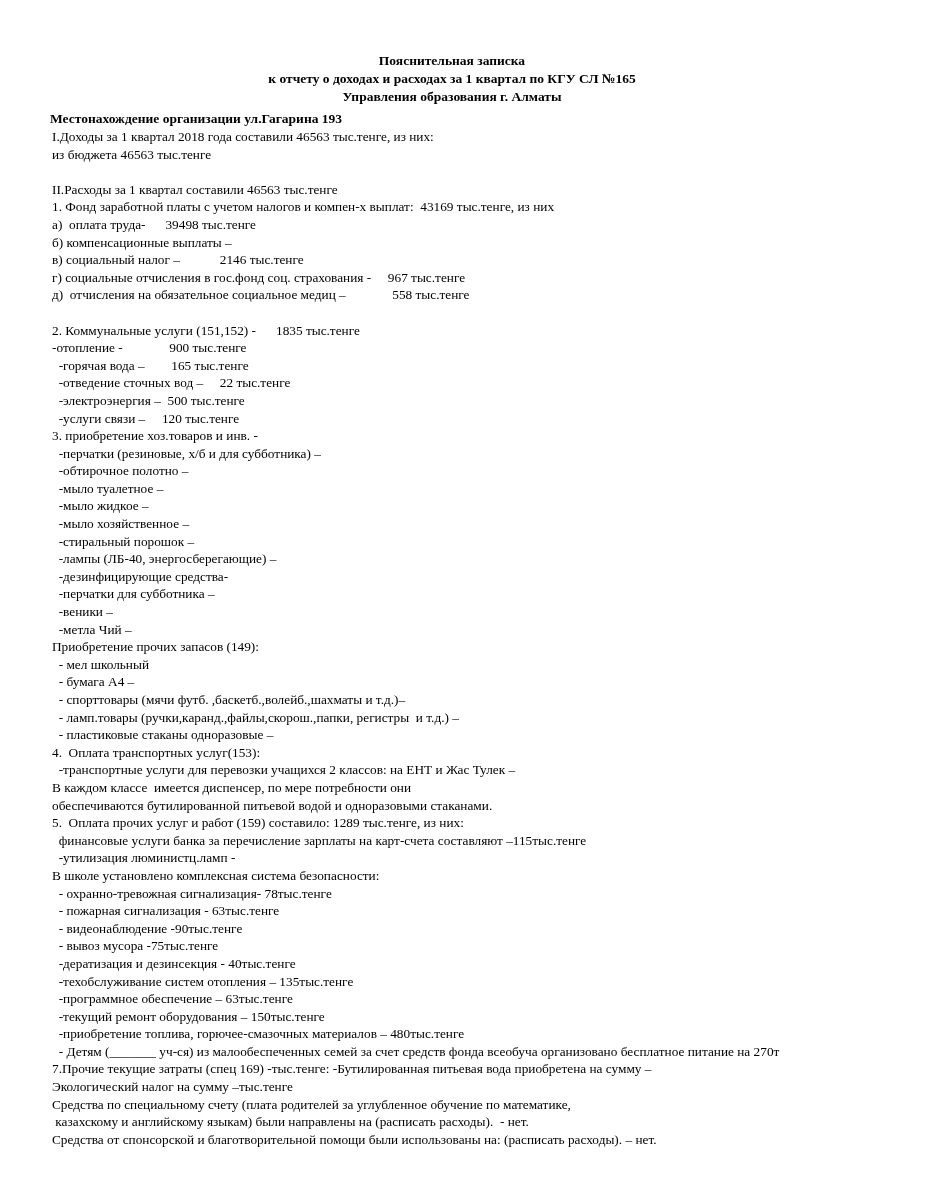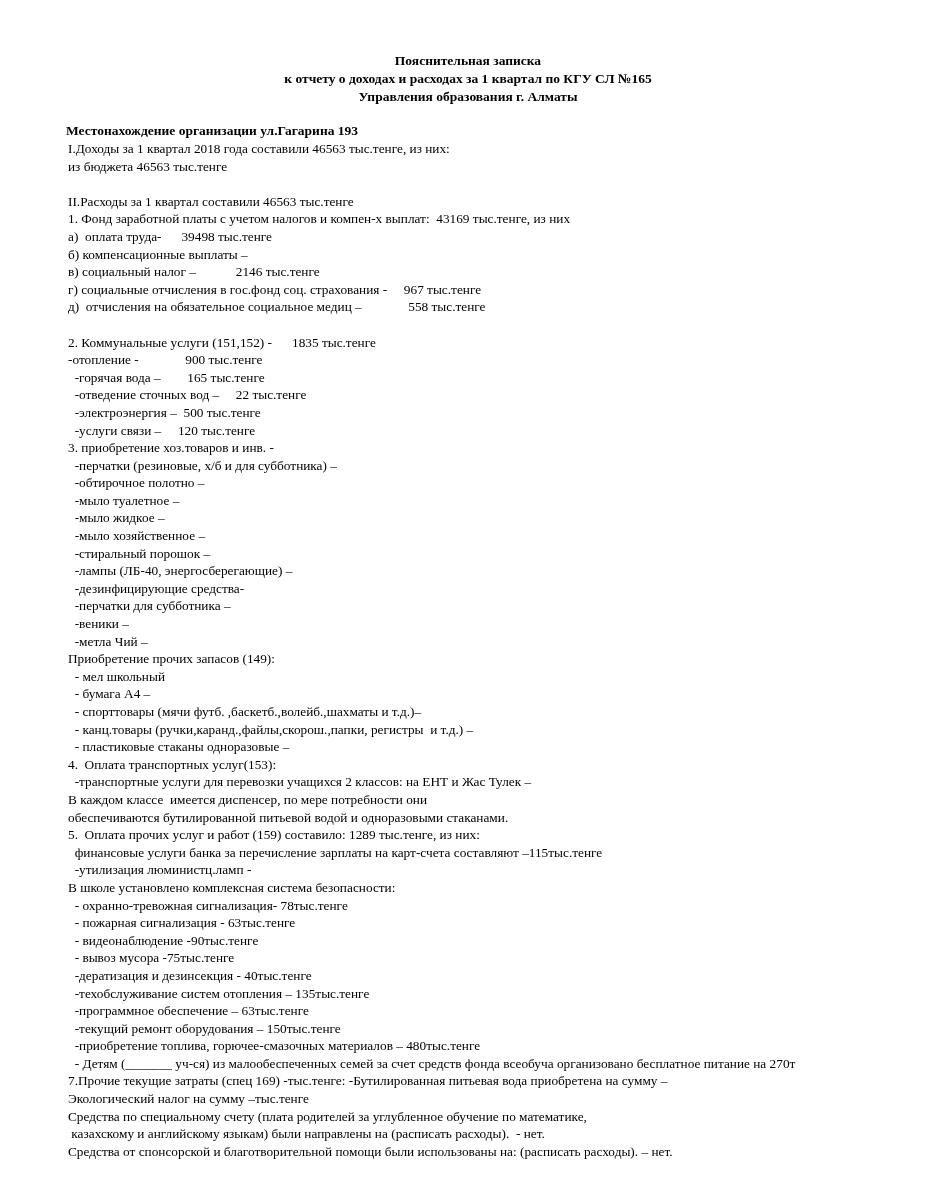--- a/index.html
+++ b/index.html
@@ -14,38 +14,38 @@
   .page {
     width: 927px;
     height: 1200px;
     box-sizing: border-box;
     background: #ffffff;
     position: relative;
     overflow: hidden;
   }
   .doc {
     position: absolute;
-    left: 68px;
+    left: 52px;
     top: 52px;
     width: 800px;
   }
   .title-block {
     text-align: center;
     font-weight: bold;
     font-size: 13.5px;
     line-height: 18px;
   }
   .title-block .line {
     white-space: nowrap;
   }
   .org-line {
     font-weight: bold;
     font-size: 13.5px;
     line-height: 18px;
-    margin-top: 16px;
+    margin-top: 4px;
     text-align: left;
     margin-left: -2px;
   }
   .body-text {
     font-size: 13.3px;
     line-height: 17.6px;
   }
   .body-text p {
     margin: 0;
     padding: 0;
@@ -96,21 +96,21 @@
       <p>  -стиральный порошок –</p>
       <p>  -лампы (ЛБ-40, энергосберегающие) –</p>
       <p>  -дезинфицирующие средства-</p>
       <p>  -перчатки для субботника –</p>
       <p>  -веники –</p>
       <p>  -метла Чий –</p>
       <p>Приобретение прочих запасов (149):</p>
       <p>  - мел школьный</p>
       <p>  - бумага А4 –</p>
       <p>  - спорттовары (мячи футб. ,баскетб.,волейб.,шахматы и т.д.)–</p>
-      <p>  - канц.товары (ручки,каранд.,файлы,скорош.,папки, регистры  и т.д.) –</p>
+      <p>  - ламп.товары (ручки,каранд.,файлы,скорош.,папки, регистры  и т.д.) –</p>
       <p>  - пластиковые стаканы одноразовые –</p>
       <p>4.  Оплата транспортных услуг(153):</p>
       <p>  -транспортные услуги для перевозки учащихся 2 классов: на ЕНТ и Жас Тулек –</p>
       <p>В каждом классе  имеется диспенсер, по мере потребности они</p>
       <p>обеспечиваются бутилированной питьевой водой и одноразовыми стаканами.</p>
       <p>5.  Оплата прочих услуг и работ (159) составило: 1289 тыс.тенге, из них:</p>
       <p>  финансовые услуги банка за перечисление зарплаты на карт-счета составляют –115тыс.тенге</p>
       <p>  -утилизация люминистц.ламп -</p>
       <p>В школе установлено комплексная система безопасности:</p>
       <p>  - охранно-тревожная сигнализация- 78тыс.тенге</p>

